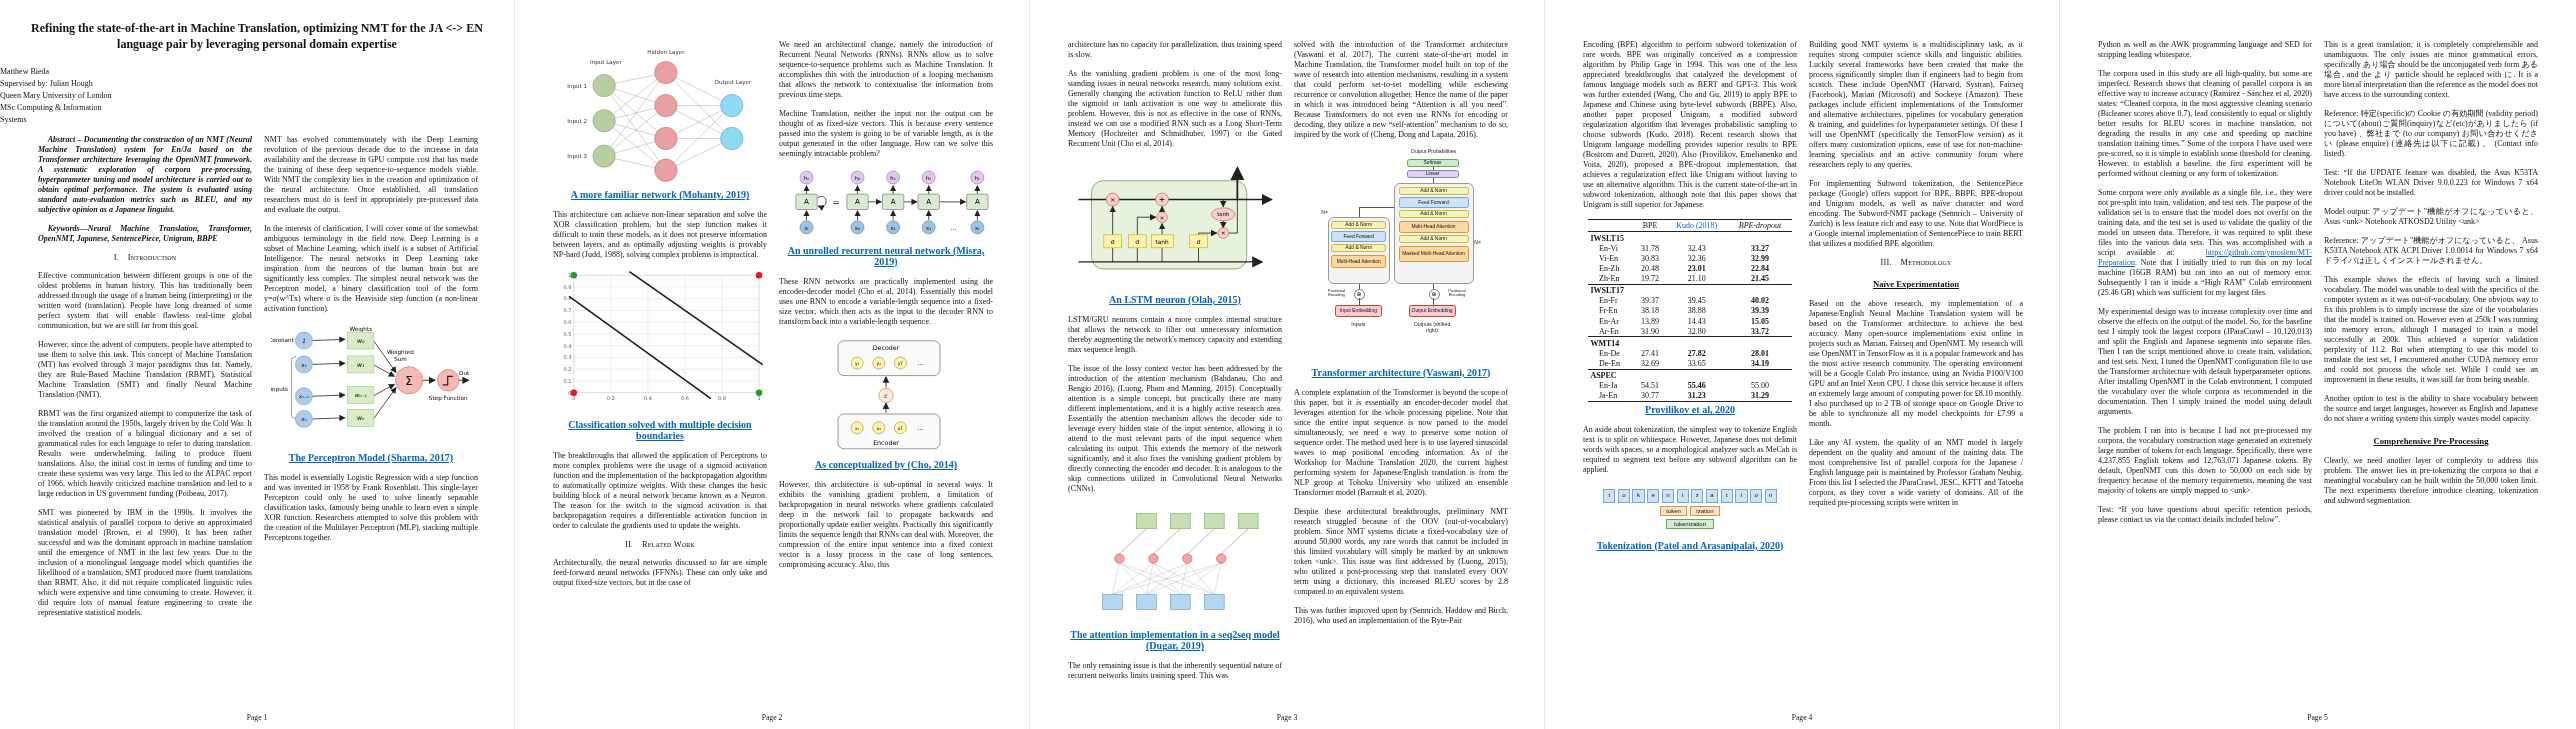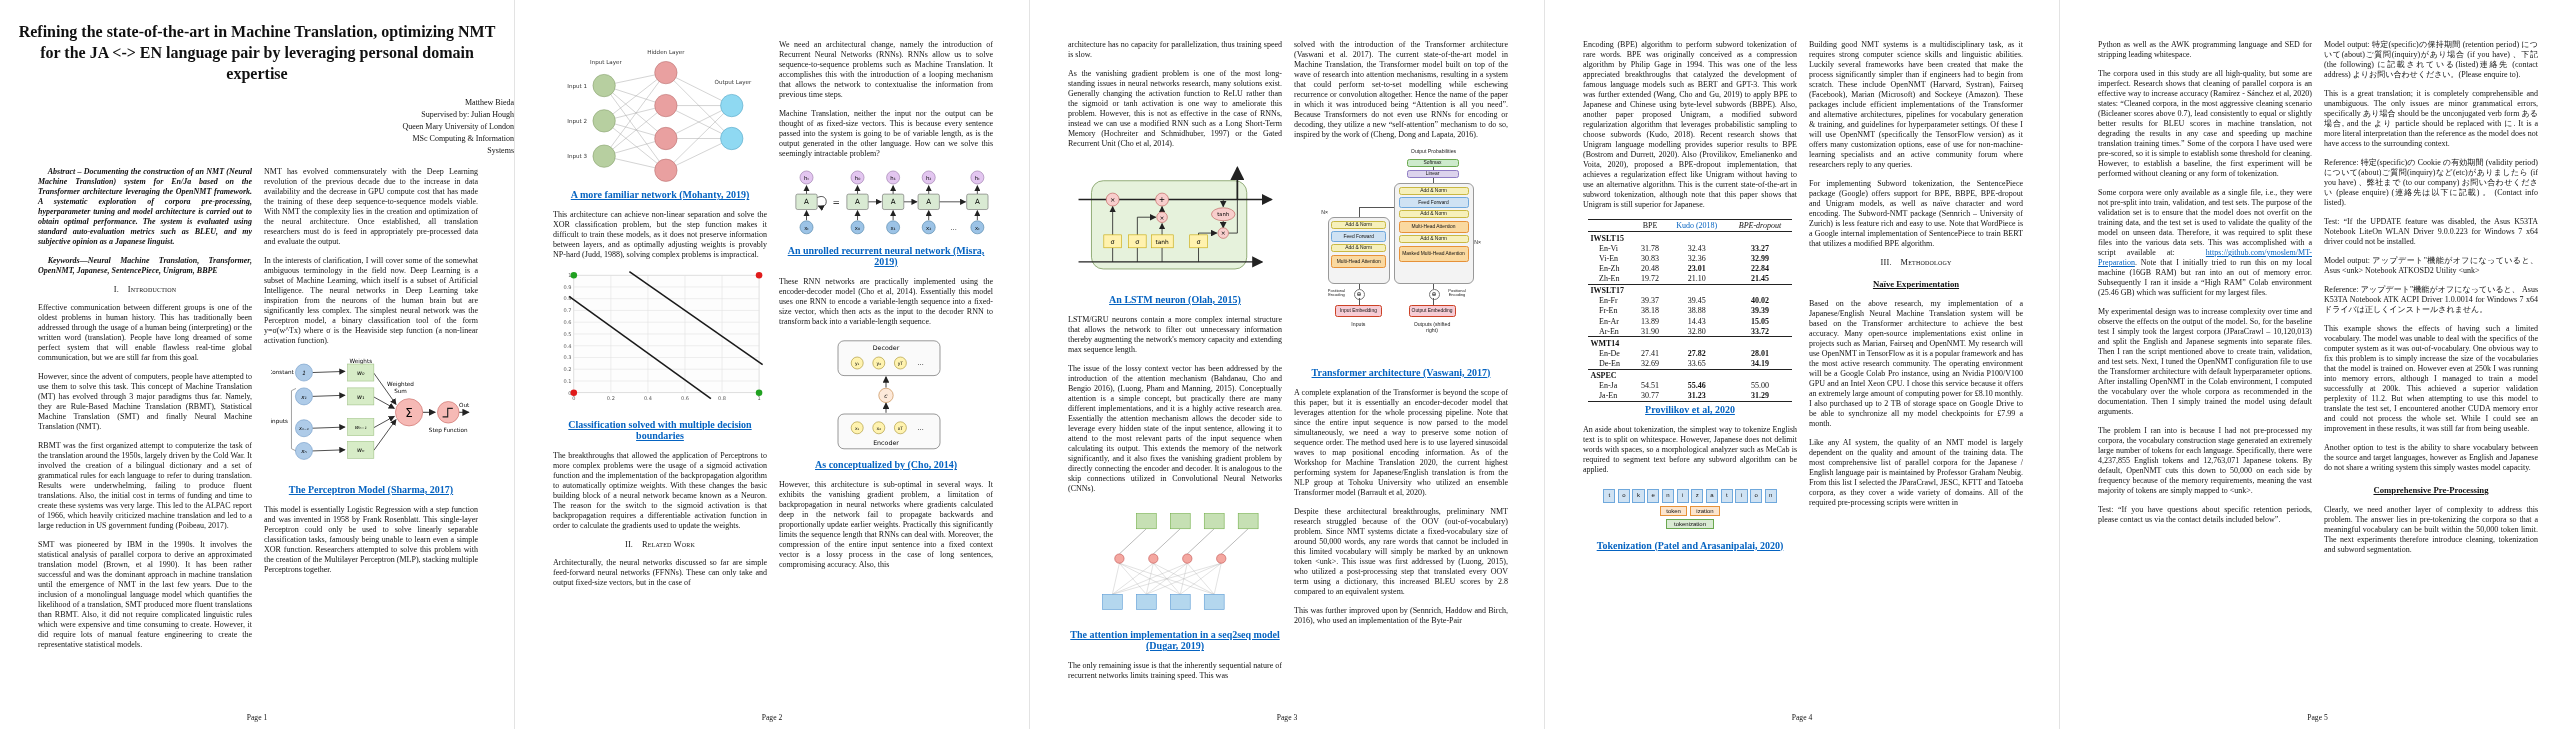--- a/index.html
+++ b/index.html
@@ -12,22 +12,22 @@
   .para{font-size:8px;line-height:10px;text-align:justify;margin:0 0 9px;}
   .abstract,.keywords{font-weight:bold;font-style:italic;text-indent:9.7px;}
   .sec{font-size:8.4px;font-weight:normal;font-variant:small-caps;letter-spacing:0.2px;text-align:center;margin:3.6px 0 9px;}
   .subsec{font-size:8.7px;font-weight:bold;text-decoration:underline;text-align:center;margin:12px 0 9.7px;}
   .figcap{text-align:center;margin:1.2px 0 9.7px;}
   .figcap span{color:#0563c1;text-decoration:underline;font-weight:bold;font-size:10px;}
   .link{color:#0563c1;text-decoration:underline;padding-left:20px;}
   .fig{margin:3.6px 0 4.9px;text-align:center;}
   .pfoot{position:absolute;bottom:7px;left:0;width:100%;text-align:center;font-size:7.6px;}
   .p1head{padding-top:20.7px;}
-  .ptitle{font-size:16px;font-weight:bold;text-align:center;width:480px;margin:0 auto;line-height:1.32;}
-  .pauthors{margin-top:13.4px;text-align:right;font-size:8px;line-height:1.5;}
+  .ptitle{font-size:12px;font-weight:bold;text-align:center;width:480px;margin:0 auto;line-height:1.32;}
+  .pauthors{margin-top:13.4px;text-align:left;font-size:8px;line-height:1.5;}
   
   table.bpetbl{margin:0 auto 2.4px;border-collapse:collapse;font-size:8px;width:204px;border-top:1.3px solid #222;border-bottom:1.3px solid #222;}
   .bpetbl th,.bpetbl td{padding:0.6px 2.4px;font-weight:normal;}
   .bpetbl thead th{border-bottom:0.9px solid #222;padding-bottom:1.8px;text-align:center;}
   .bpetbl th.kudo{color:#0563c1;}
   .bpetbl th.drop{font-style:italic;}
   .bpetbl .grp td{font-weight:bold;border-top:0.9px solid #222;padding-top:1.2px;}
   .bpetbl tbody tr.first td{border-top:none;}
   .bpetbl .pair{padding-left:11px;}
   .bpetbl .num{text-align:center;}
@@ -609,21 +609,20 @@
     <div class="cols">
       <div class="col">
           <p class="para">Python as well as the AWK programming language and SED for stripping leading whitespace.</p>
           <p class="para">The corpora used in this study are all high-quality, but some are imperfect. Research shows that cleaning of parallel corpora is an effective way to increase accuracy (Ramírez - Sánchez et al, 2020) states: “Cleaned corpora, in the most aggressive cleaning scenario (Bicleaner scores above 0.7), lead consistently to equal or slightly better results for BLEU scores in machine translation, not degrading the results in any case and speeding up machine translation training times.” Some of the corpora I have used were pre-scored, so it is simple to establish some threshold for cleaning. However, to establish a baseline, the first experiment will be performed without cleaning or any form of tokenization.</p>
           <p class="para">Some corpora were only available as a single file, i.e., they were not pre-split into train, validation, and test sets. The purpose of the validation set is to ensure that the model does not overfit on the training data, and the test set is used to validate the quality of the model on unseen data. Therefore, it was required to split these files into the various data sets. This was accomplished with a script available at: <span class="link">https://github.com/ymoslem/MT-Preparation</span>. Note that I initially tried to run this on my local machine (16GB RAM) but ran into an out of memory error. Subsequently I ran it inside a “High RAM” Colab environment (25.46 GB) which was sufficient for my largest files.</p>
           <p class="para">My experimental design was to increase complexity over time and observe the effects on the output of the model. So, for the baseline test I simply took the largest corpora (JParaCrawl – 10,120,013) and split the English and Japanese segments into separate files. Then I ran the script mentioned above to create train, validation, and test sets. Next, I tuned the OpenNMT configuration file to use the Transformer architecture with default hyperparameter options. After installing OpenNMT in the Colab environment, I computed the vocabulary over the whole corpora as recommended in the documentation. Then I simply trained the model using default arguments.</p>
           <p class="para">The problem I ran into is because I had not pre-processed my corpora, the vocabulary construction stage generated an extremely large number of tokens for each language. Specifically, there were 4,237,855 English tokens and 12,763,071 Japanese tokens. By default, OpenNMT cuts this down to 50,000 on each side by frequency because of the memory requirements, meaning the vast majority of tokens are simply mapped to &lt;unk&gt;.</p>
           <p class="para">Test: “If you have questions about specific retention periods, please contact us via the contact details included below”.</p>
         </div>
       <div class="col">
-          <p class="para">Model output: 特定(specific)の保持期間 (retention period) について(about)ご質問(inquiry)があり場合 (if you have) 、下記 (the following) に記載されている(listed)連絡先 (contact address) よりお問い合わせください。(Please enquire to).</p>
           <p class="para">This is a great translation; it is completely comprehensible and unambiguous. The only issues are minor grammatical errors, specifically あり場合 should be the unconjugated verb form ある場合, and the より particle should be replaced with に. It is a more literal interpretation than the reference as the model does not have access to the surrounding context.</p>
           <p class="para">Reference: 特定(specific)の Cookie の有効期間 (validity period) について(about)ご質問(inquiry)など(etc)がありましたら (if you have) 、弊社まで (to our company) お問い合わせください (please enquire) (連絡先は以下に記載) 。 (Contact info listed).</p>
           <p class="para">Test: “If the UPDATE feature was disabled, the Asus K53TA Notebook LiteOn WLAN Driver 9.0.0.223 for Windows 7 x64 driver could not be installed.</p>
           <p class="para">Model output: アップデート"機能がオフになっていると、 Asus &lt;unk&gt; Notebook ATKOSD2 Utility &lt;unk&gt;</p>
           <p class="para">Reference: アップデート"機能がオフになっていると、 Asus K53TA Notebook ATK ACPI Driver 1.0.0014 for Windows 7 x64 ドライバは正しくインストールされません。</p>
           <p class="para">This example shows the effects of having such a limited vocabulary. The model was unable to deal with the specifics of the computer system as it was out-of-vocabulary. One obvious way to fix this problem is to simply increase the size of the vocabularies that the model is trained on. However even at 250k I was running into memory errors, although I managed to train a model successfully at 200k. This achieved a superior validation perplexity of 11.2. But when attempting to use this model to translate the test set, I encountered another CUDA memory error and could not process the whole set. While I could see an improvement in these results, it was still far from being useable.</p>
           <p class="para">Another option to test is the ability to share vocabulary between the source and target languages, however as English and Japanese do not share a writing system this simply wastes model capacity.</p>
           <h4 class="subsec">Comprehensive Pre-Processing</h4>
           <p class="para">Clearly, we need another layer of complexity to address this problem. The answer lies in pre-tokenizing the corpora so that a meaningful vocabulary can be built within the 50,000 token limit. The next experiments therefore introduce cleaning, tokenization and subword segmentation.</p>
         </div>

